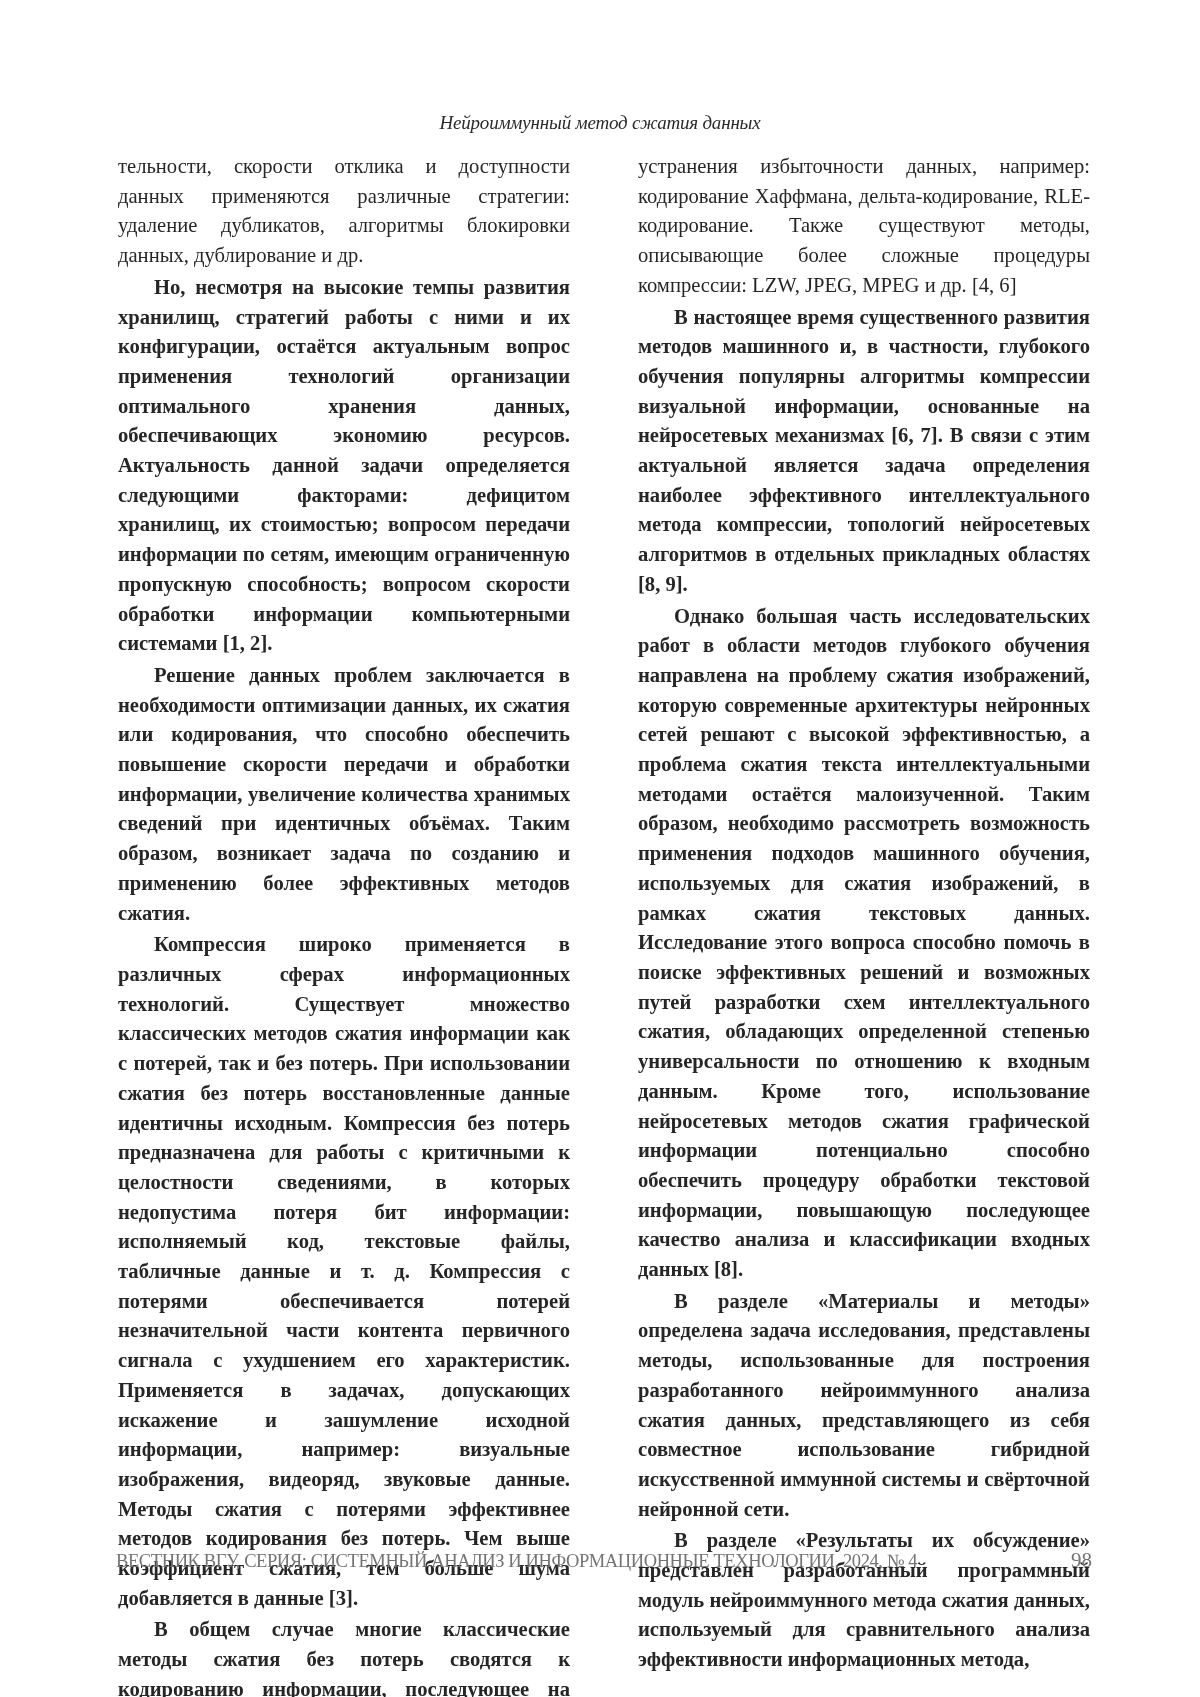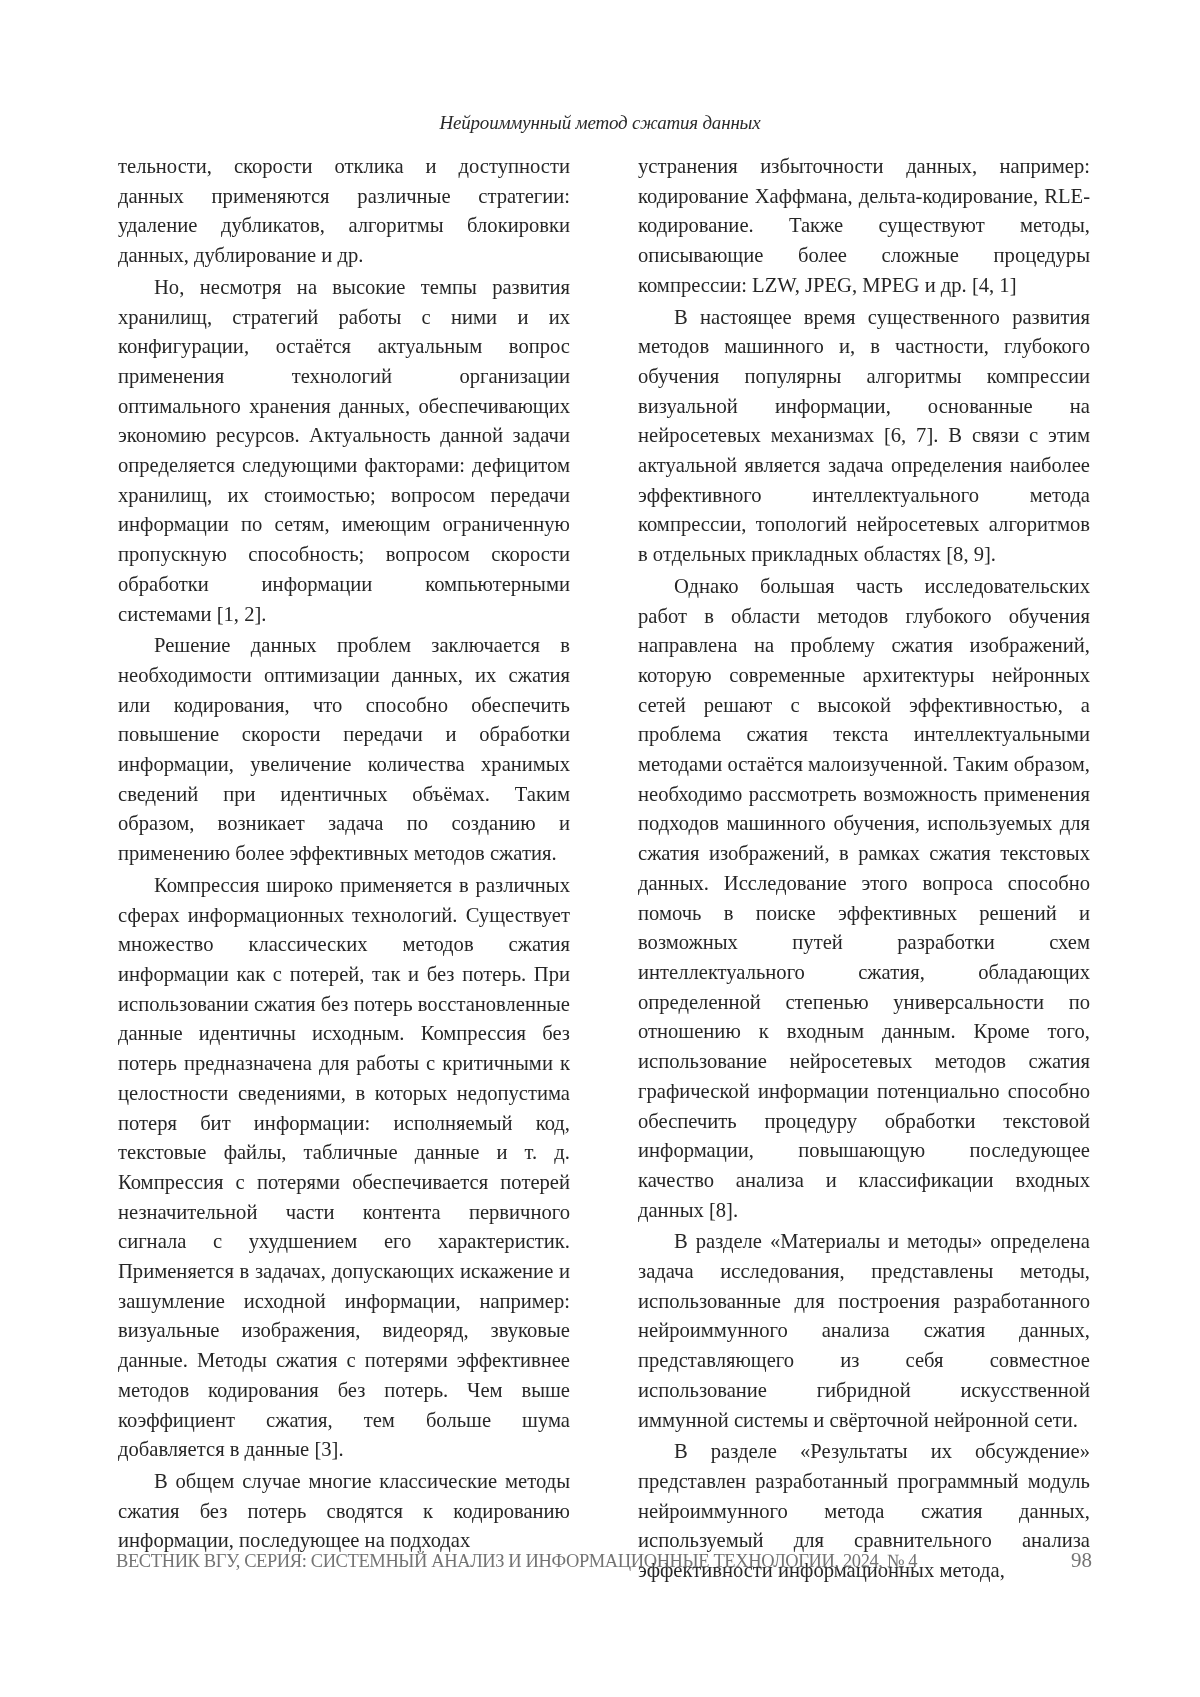--- a/index.html
+++ b/index.html
@@ -36,21 +36,21 @@
     width: 456px;
   }
   .col p {
     margin: 2px;
     text-align: justify;
     font-family: "Liberation Serif", serif;
     font-size: 20.6px;
     line-height: 29.7px;
     hyphens: manual;
   }
-  .col p.indent { text-indent: 36px; }
+  .col p.indent { text-indent: 36px; font-weight: bold; }
   .footer {
     position: absolute;
     top: 1548px;
     left: 116px;
     width: 976px;
     display: flex;
     justify-content: space-between;
     align-items: baseline;
     font-family: "Liberation Serif", serif;
     color: #737373;
@@ -70,21 +70,21 @@
 
 <div class="columns">
   <div class="col">
     <p>тельности, скорости отклика и доступности данных применяются различные стратегии: удаление дубликатов, алгоритмы блокировки данных, дублирование и др.</p>
     <p class="indent">Но, несмотря на высокие темпы развития хранилищ, стратегий работы с ними и их конфигурации, остаётся актуальным вопрос применения технологий организации оптимального хранения данных, обеспечивающих экономию ресурсов. Актуальность данной задачи определяется следующими факторами: дефицитом хранилищ, их стоимостью; вопросом передачи информации по сетям, имеющим ограниченную пропускную способность; вопросом скорости обработки информации компьютерными системами [1, 2].</p>
     <p class="indent">Решение данных проблем заключается в необходимости оптимизации данных, их сжатия или кодирования, что способно обеспечить повышение скорости передачи и обработки информации, увеличение количества хранимых сведений при идентичных объёмах. Таким образом, возникает задача по созданию и применению более эффективных методов сжатия.</p>
     <p class="indent">Компрессия широко применяется в различных сферах информационных технологий. Существует множество классических методов сжатия информации как с потерей, так и без потерь. При использовании сжатия без потерь восстановленные данные идентичны исходным. Компрессия без потерь предназначена для работы с критичными к целостности сведениями, в которых недопустима потеря бит информации: исполняемый код, текстовые файлы, табличные данные и т. д. Компрессия с потерями обеспечивается потерей незначительной части контента первичного сигнала с ухудшением его характеристик. Применяется в задачах, допускающих искажение и зашумление исходной информации, например: визуальные изображения, видеоряд, звуковые данные. Методы сжатия с потерями эффективнее методов кодирования без потерь. Чем выше коэффициент сжатия, тем больше шума добавляется в данные [3].</p>
     <p class="indent">В общем случае многие классические методы сжатия без потерь сводятся к кодированию информации, последующее на подходах</p>
   </div>
   <div class="col">
-    <p>устранения избыточности данных, например: кодирование Хаффмана, дельта-кодирование, RLE-кодирование. Также существуют методы, описывающие более сложные процедуры компрессии: LZW, JPEG, MPEG и др. [4, 1]</p>
+    <p>устранения избыточности данных, например: кодирование Хаффмана, дельта-кодирование, RLE-кодирование. Также существуют методы, описывающие более сложные процедуры компрессии: LZW, JPEG, MPEG и др. [4, 6]</p>
     <p class="indent">В настоящее время существенного развития методов машинного и, в частности, глубокого обучения популярны алгоритмы компрессии визуальной информации, основанные на нейросетевых механизмах [6, 7]. В связи с этим актуальной является задача определения наиболее эффективного интеллектуального метода компрессии, топологий нейросетевых алгоритмов в отдельных прикладных областях [8, 9].</p>
     <p class="indent">Однако большая часть исследовательских работ в области методов глубокого обучения направлена на проблему сжатия изображений, которую современные архитектуры нейронных сетей решают с высокой эффективностью, а проблема сжатия текста интеллектуальными методами остаётся малоизученной. Таким образом, необходимо рассмотреть возможность применения подходов машинного обучения, используемых для сжатия изображений, в рамках сжатия текстовых данных. Исследование этого вопроса способно помочь в поиске эффективных решений и возможных путей разработки схем интеллектуального сжатия, обладающих определенной степенью универсальности по отношению к входным данным. Кроме того, использование нейросетевых методов сжатия графической информации потенциально способно обеспечить процедуру обработки текстовой информации, повышающую последующее качество анализа и классификации входных данных [8].</p>
     <p class="indent">В разделе «Материалы и методы» определена задача исследования, представлены методы, использованные для построения разработанного нейроиммунного анализа сжатия данных, представляющего из себя совместное использование гибридной искусственной иммунной системы и свёрточной нейронной сети.</p>
     <p class="indent">В разделе «Результаты их обсуждение» представлен разработанный программный модуль нейроиммунного метода сжатия данных, используемый для сравнительного анализа эффективности информационных метода,</p>
   </div>
 </div>
 
 <div class="footer">
   <span class="journal">ВЕСТНИК ВГУ, СЕРИЯ: СИСТЕМНЫЙ АНАЛИЗ И ИНФОРМАЦИОННЫЕ ТЕХНОЛОГИИ, 2024, № 4</span>
   <span class="page-num">98</span>

